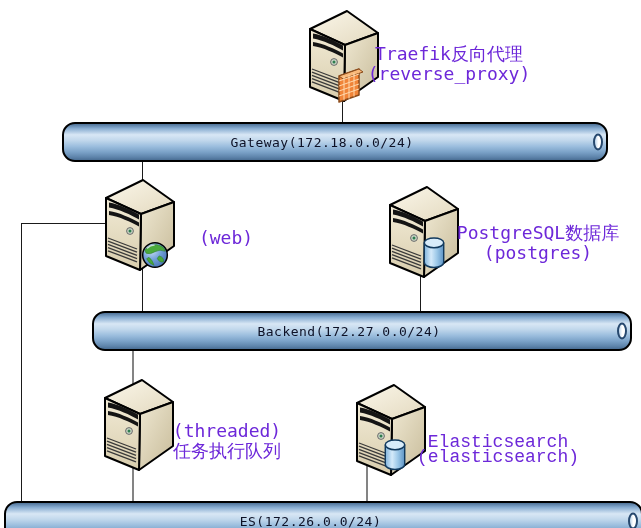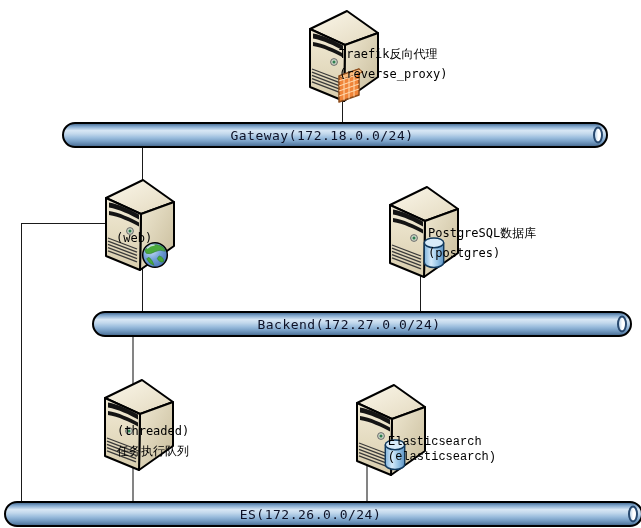--- a/index.html
+++ b/index.html
@@ -8,21 +8,21 @@
     font-family:"DejaVu Sans Mono","Liberation Mono",monospace;
   }
   
   .wire{position:absolute;background:#1a1a1a;}
   .wire.v{width:1px;}
   .wire.h{height:1px;}
   .wire.gray{background:#848484;}
   .wire.gray.v{width:2px;}
   
   .pipe{
-    position:absolute;height:26px;box-sizing:border-box;
+    position:absolute;height:40px;box-sizing:border-box;
     border:2px solid #000;border-radius:13px;
     background:linear-gradient(180deg,#4e7298 0%,#86abd0 12%,#d8e7f5 30%,#c2d8ec 45%,#9cbede 62%,#7ba2c8 78%,#5e84ab 92%,#4a6e94 100%);
     display:flex;align-items:center;justify-content:center;
   }
   .pipe .pipe-label{
     font-size:13px;color:#0d1126;letter-spacing:0.5px;
     padding-right:26px;white-space:nowrap;line-height:1;
   }
   .pipe .cap{
     position:absolute;right:3px;top:50%;transform:translateY(-50%);
@@ -41,22 +41,22 @@
   #node-proxy .badge{left:35px;top:62px;width:26px;height:36px;}
   #node-web{left:99px;top:174px;}
   #node-web .badge{left:42px;top:67px;width:28px;height:28px;}
   #node-postgres{left:383px;top:181px;}
   #node-postgres .badge{left:39px;top:56px;width:24px;height:33px;}
   #node-threaded{left:98px;top:374px;}
   #node-elastic{left:350px;top:379px;}
   #node-elastic .badge{left:33px;top:60px;width:24px;height:33px;}
   
   .nlabel{
-    position:absolute;width:220px;text-align:left;
-    font-size:12px;line-height:20px;color:#000000;white-space:nowrap;
+    position:absolute;width:220px;text-align:center;
+    font-size:18px;line-height:20px;color:#6d28d9;white-space:nowrap;
   }
   .nlabel.tight{line-height:15px;font-family:Liberation Mono, monospace;}
   #label-proxy{left:339px;top:44px;}
   #label-web{left:116px;top:228px;}
   #label-postgres{left:428px;top:223px;}
   #label-threaded{left:117px;top:421px;}
   #label-elastic{left:388px;top:435px;}
   .hidden-defs{position:absolute;width:0;height:0;overflow:hidden;}
 </style>
 </head>

